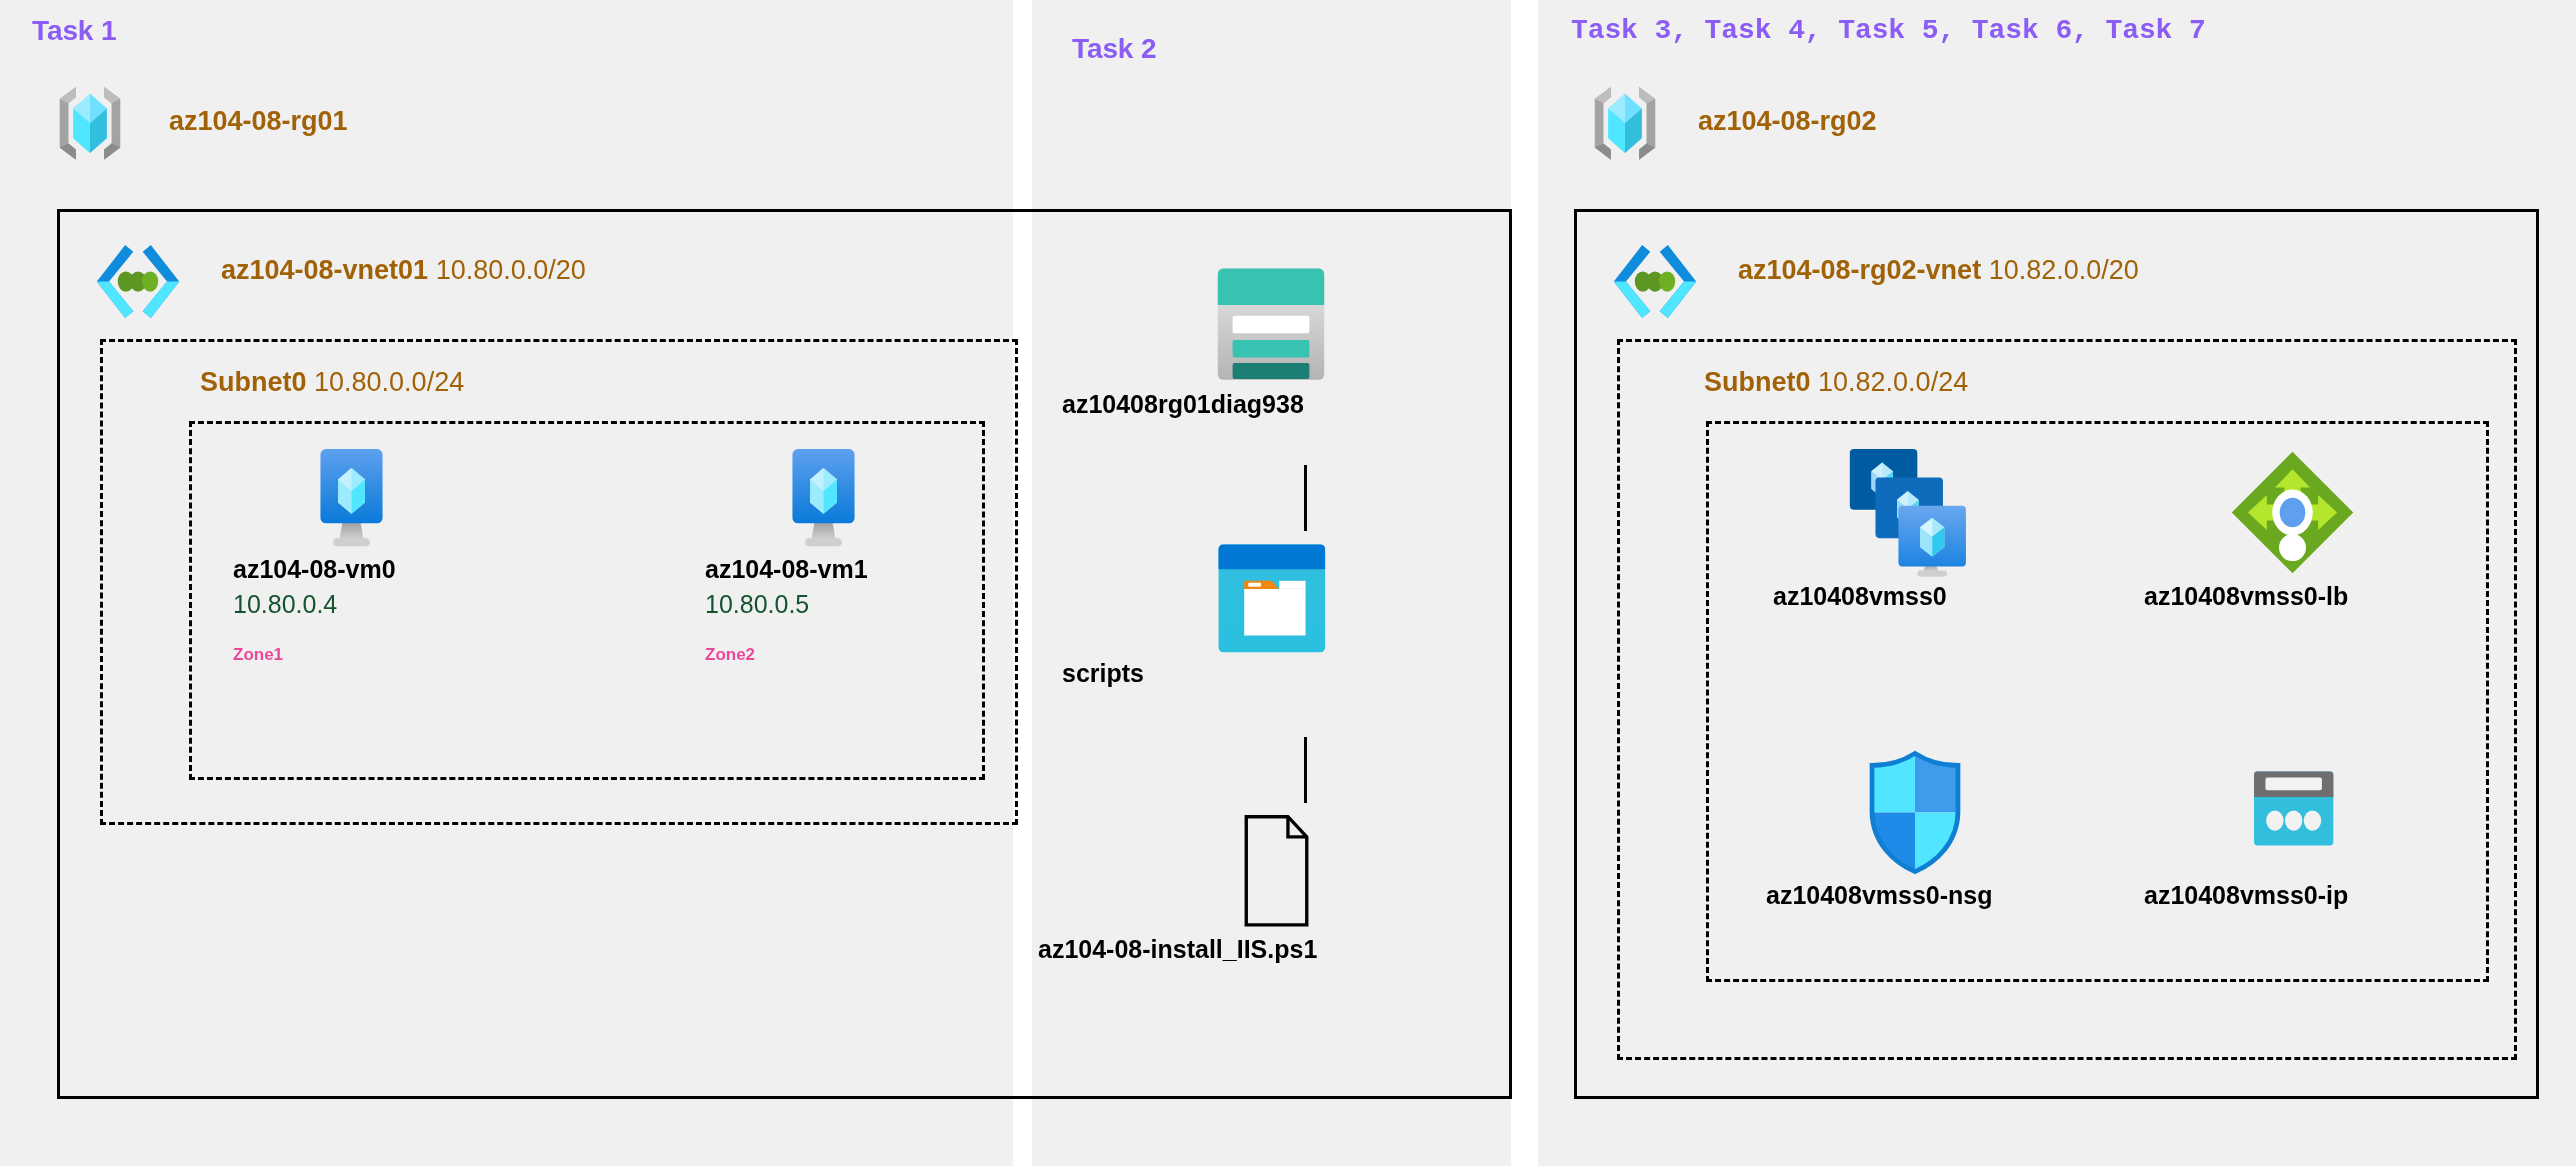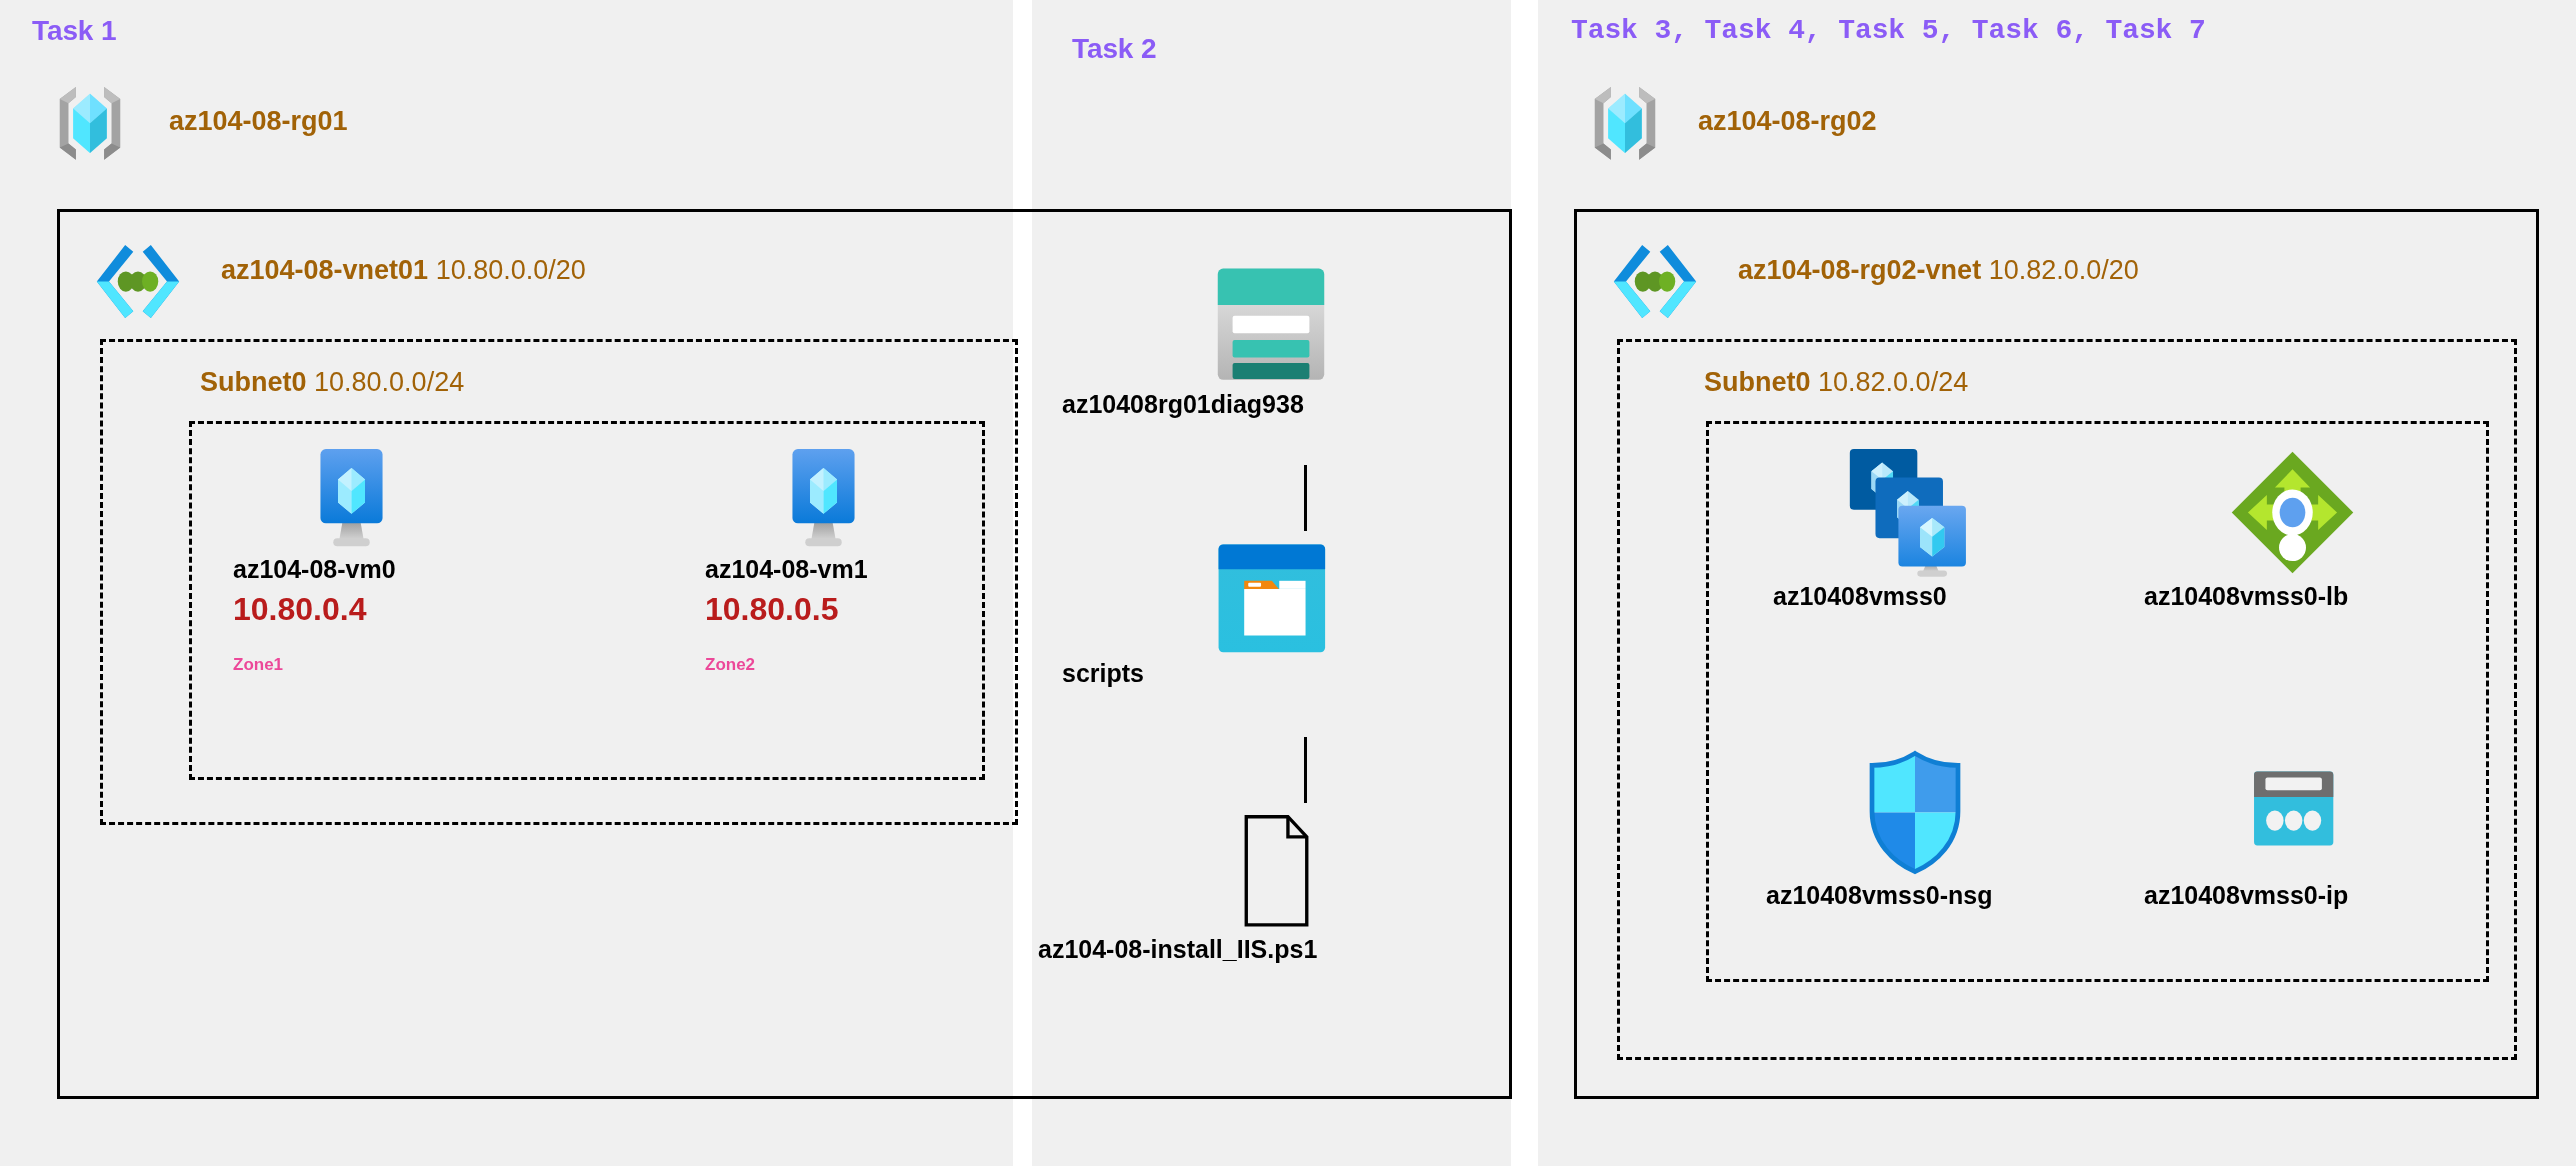--- a/index.html
+++ b/index.html
@@ -13,21 +13,21 @@
     position:absolute;color:#8b5cf6;font-weight:bold;
     font-size:28px;letter-spacing:-0.1px;white-space:nowrap;
   }
   .solid-box{position:absolute;border:3.4px solid #000;background:transparent;box-sizing:border-box;}
   .dashed-box{position:absolute;border:3.4px dashed #000;background:transparent;box-sizing:border-box;}
   .res-label{position:absolute;white-space:nowrap;font-size:27px;color:#a16207;}
   .res-label b{font-weight:bold;}
   .res-label .cidr{font-weight:normal;}
   .node{position:absolute;text-align:left;}
   .node-label{font-size:25px;font-weight:bold;color:#000;white-space:nowrap;line-height:1.3;}
-  .node-sub{font-size:32px;font-weight:bold;color:#b91c1c;white-space:nowrap;line-height:1.45;}
+  .node-sub{font-size:25px;font-weight:normal;color:#14532d;white-space:nowrap;line-height:1.45;}
   .node-zone{font-size:17px;font-weight:bold;color:#ec4899;white-space:nowrap;margin-top:23px;}
   .icon-wrap{display:flex;justify-content:center;align-items:flex-end;}
   .connector{position:absolute;width:2.7px;background:#000;}
   
   svg{display:block;}
 </style>
 </head>
 <body>
 
 <div class="panel" style="left:0px;top:0px;width:1013px;height:1166px;"></div>

